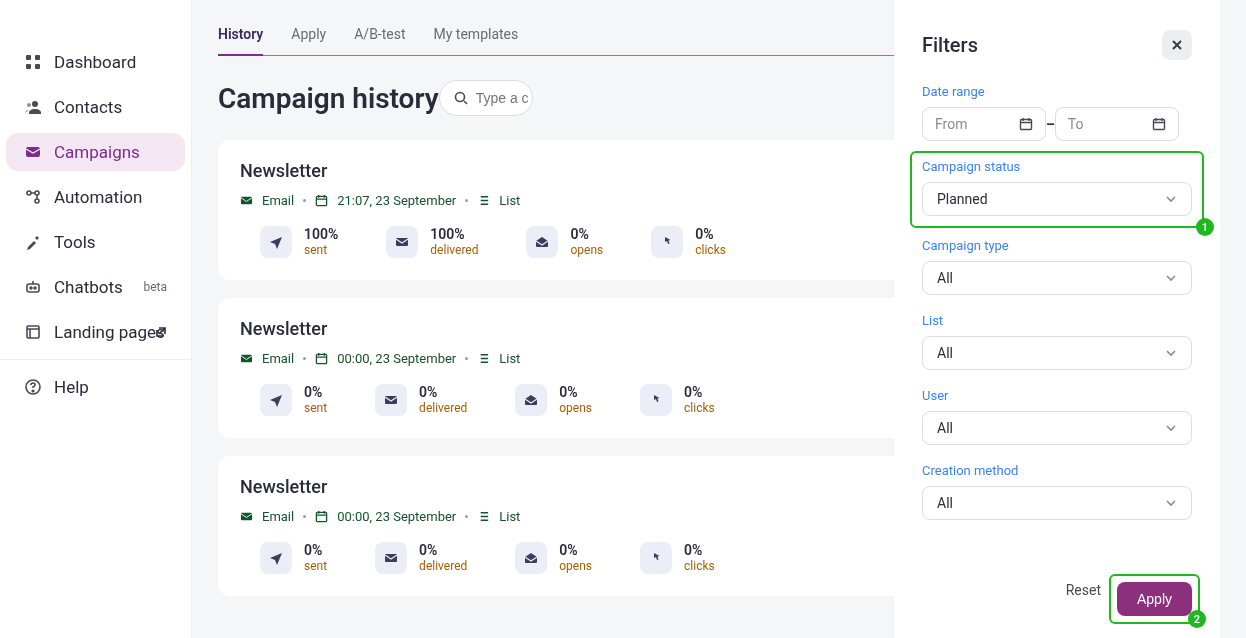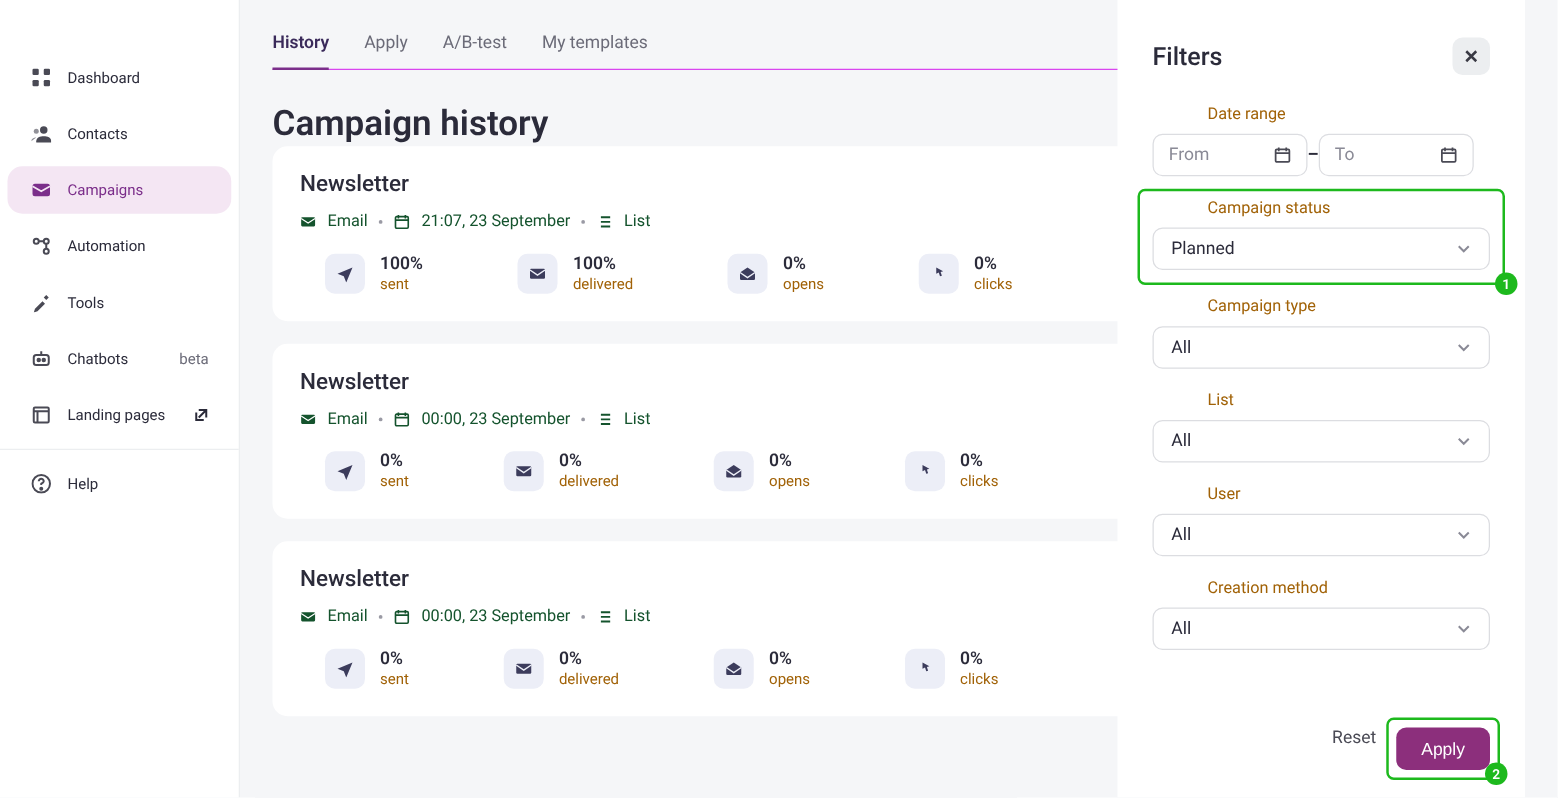--- a/index.html
+++ b/index.html
@@ -3,49 +3,49 @@
 <meta charset="utf-8">
 <style>
 * { box-sizing: border-box; margin: 0; padding: 0; }
 body { font-family: -apple-system, BlinkMacSystemFont, "Segoe UI", Roboto, Arial, sans-serif; font-size: 14px; color: #2b2b3a; background: #fff; width: 1246px; height: 638px; overflow: hidden; position: relative; }
 
 .sidebar { position: absolute; left: 0; top: 0; width: 192px; height: 100%; background: #fff; border-right: 1px solid #eceef0; padding-top: 36px; }
 .sidebar-item { display: flex; align-items: center; height: 38px; padding: 0 18px; margin: 7px 6px; border-radius: 12px; cursor: pointer; color: #2b2b3a; position: relative; }
 .sidebar-item.active { background: #f4e6f3; color: #7b2e8a; }
 .sidebar-item .icon { width: 18px; height: 18px; margin-right: 12px; display: inline-flex; align-items: center; justify-content: center; color: #4a4a55; }
 .sidebar-item.active .icon { color: #7b2e8a; }
-.sidebar-item span.label { font-size: 12px; }
+.sidebar-item span.label { font-size: 17px; }
 .sidebar-item .badge { position: absolute; right: 18px; font-size: 12px; color: #6b6b78; }
 .sidebar-item .ext { position: absolute; right: 18px; }
 .sidebar-divider { height: 1px; background: #eceef0; margin: 8px 0; }
 
 .main { position: absolute; left: 192px; top: 0; right: 0; bottom: 0; background: #f5f6f8; padding: 0 26px; }
 .tabs { display: flex; gap: 28px; padding-top: 26px; border-bottom: 1px solid #d946ef; }
 .tab { padding-bottom: 12px; font-size: 14px; color: #6b6b78; cursor: pointer; }
 .tab.active { color: #3a2a5a; font-weight: 600; border-bottom: 2px solid #7b2e8a; margin-bottom: -1px; }
-.page-header { display: flex; align-items: center; justify-content: space-between; margin: 24px 0 1px; }
+.page-header { display: flex; align-items: center; justify-content: flex-start; margin: 24px 0 24px; }
 .page-title { font-size: 28px; font-weight: 600; color: #2b2b3a; }
 .search-box { width: 94px; height: 36px; border: 1px solid #dcdde1; border-radius: 999px; padding: 0 14px; display: flex; align-items: center; background: #fff; gap: 8px; overflow: hidden; }
 .search-box input { border: none; outline: none; font-size: 14px; color: #8a8a96; width: 60px; background: transparent; }
 .card { background: #fff; border-radius: 12px; padding: 20px 22px 22px; margin-bottom: 18px; }
 .card-title { font-size: 18px; font-weight: 500; color: #2b2b3a; margin-bottom: 12px; }
 .card-meta { display: flex; align-items: center; gap: 9px; color: #14532d; font-size: 13px; margin-bottom: 18px; }
 .card-meta .dot { width: 3px; height: 3px; border-radius: 50%; background: #9a9aa4; }
-.stats { display: flex; gap: 76px; padding-left: 20px; }
+.stats { display: flex; gap: 48px; padding-left: 20px; }
 .stat { display: flex; align-items: center; gap: 12px; }
 .stat-icon { width: 32px; height: 32px; border-radius: 8px; background: #eceef7; display: flex; align-items: center; justify-content: center; color: #3c3c5c; }
 .stat-val { font-size: 14px; font-weight: 600; color: #2b2b3a; line-height: 1.2; }
 .stat-lbl { font-size: 12px; color: #a16207; line-height: 1.2; }
 
 .filter-panel { position: absolute; right: 26px; top: 0; width: 326px; height: 100%; background: #fff; padding: 30px 28px 22px; }
 .filter-header { display: flex; align-items: center; justify-content: space-between; margin-bottom: 24px; }
 .filter-title { font-size: 20px; font-weight: 500; }
 .close-btn { width: 30px; height: 30px; border-radius: 8px; background: #eceef0; display: flex; align-items: center; justify-content: center; cursor: pointer; color: #3a3a44; }
 .filter-group { margin-bottom: 18px; }
-.filter-label { font-size: 13px; color: #a16207; margin-bottom: 8px; margin-left: 44px; }
+.filter-label { font-size: 13px; color: #3b82f6; margin-bottom: 8px; }
 .date-row { display: flex; align-items: center; }
 .input-box { height: 34px; border: 1px solid #dcdde1; border-radius: 8px; padding: 0 12px; display: flex; align-items: center; justify-content: space-between; background: #fff; font-size: 14px; color: #8a8a96; cursor: pointer; }
 .input-box.date { width: 124px; }
 .input-box .icon { color: #4a4a55; }
 .dash { font-weight: 700; color: #2b2b3a; }
 .select-box { height: 34px; border: 1px solid #dcdde1; border-radius: 8px; padding: 0 14px; display: flex; align-items: center; justify-content: space-between; background: #fff; font-size: 14px; color: #2b2b3a; cursor: pointer; }
 .select-box .chev { color: #8a8a96; }
 
 .highlight-box { border: 2px solid #1db91d; border-radius: 6px; padding: 6px 10px 10px; margin: -8px -12px 10px; position: relative; }
 .circ-num { position: absolute; width: 18px; height: 18px; border-radius: 50%; background: #1db91d; color: #fff; font-size: 11px; display: flex; align-items: center; justify-content: center; font-weight: 600; }

